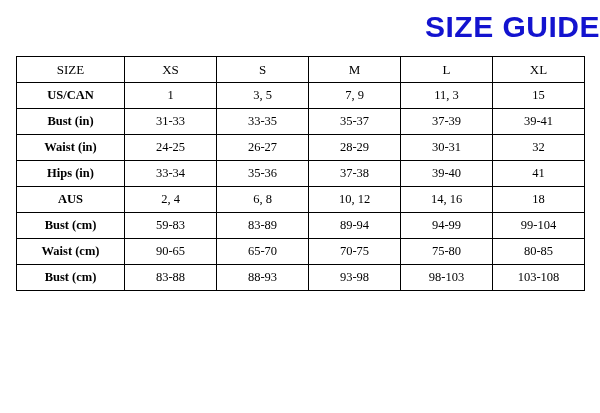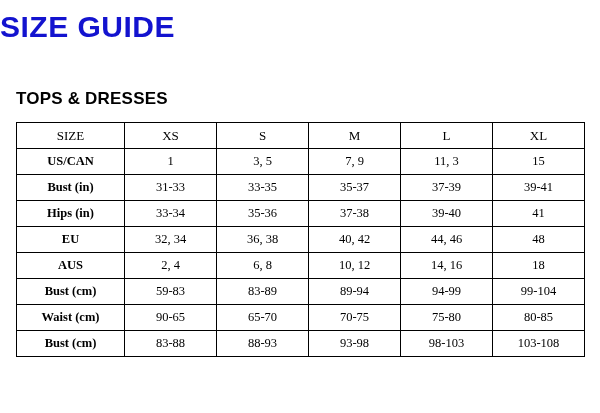--- a/index.html
+++ b/index.html
@@ -14,21 +14,21 @@
     color: #000000;
     overflow: hidden;
   }
   .page {
     position: relative;
     width: 600px;
     height: 413px;
     box-sizing: border-box;
   }
   .main-title {
-    text-align: left;
+    text-align: right;
     color: #1313cf;
     font-family: "Liberation Sans", sans-serif;
     font-weight: bold;
     font-size: 30px;
     letter-spacing: 0.5px;
     margin: 10px 0 0 0;
     padding: 0;
     line-height: 1.1;
   }
   .section-title {
@@ -72,21 +72,20 @@
   col.c4 { width: 92px; }
   col.c5 { width: 92px; }
 </style>
 </head>
 <body>
 
 <div class="page">
 
   <h1 class="main-title" style="color: rgb(19, 19, 207);">SIZE GUIDE</h1>
 
-  <h2 class="section-title">TOPS &amp; DRESSES</h2>
 
   <div class="table-wrap">
     <table class="size-table">
       <colgroup>
         <col class="c0">
           <col class="c1">
           <col class="c2">
           <col class="c3">
           <col class="c4">
           <col class="c5">
@@ -112,34 +111,34 @@
         </tr>
         <tr>
           <td>Bust (in)</td>
           <td>31-33</td>
           <td>33-35</td>
           <td>35-37</td>
           <td>37-39</td>
           <td>39-41</td>
         </tr>
         <tr>
+          <td>Waist (in)</td>
+          <td>24-25</td>
+          <td>26-27</td>
+          <td>28-29</td>
+          <td>30-31</td>
+          <td>32</td>
+        </tr>
+        <tr>
           <td>Hips (in)</td>
           <td>33-34</td>
           <td>35-36</td>
           <td>37-38</td>
           <td>39-40</td>
           <td>41</td>
-        </tr>
-        <tr>
-          <td>EU</td>
-          <td>32, 34</td>
-          <td>36, 38</td>
-          <td>40, 42</td>
-          <td>44, 46</td>
-          <td>48</td>
         </tr>
         <tr>
           <td>AUS</td>
           <td>2, 4</td>
           <td>6, 8</td>
           <td>10, 12</td>
           <td>14, 16</td>
           <td>18</td>
         </tr>
         <tr>

